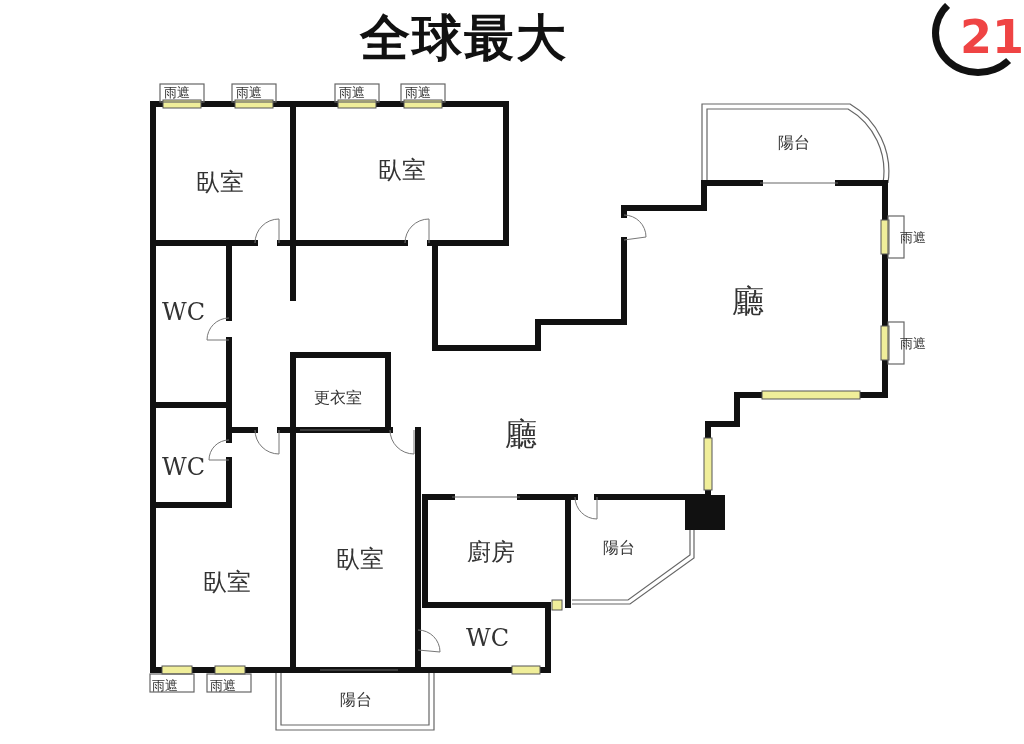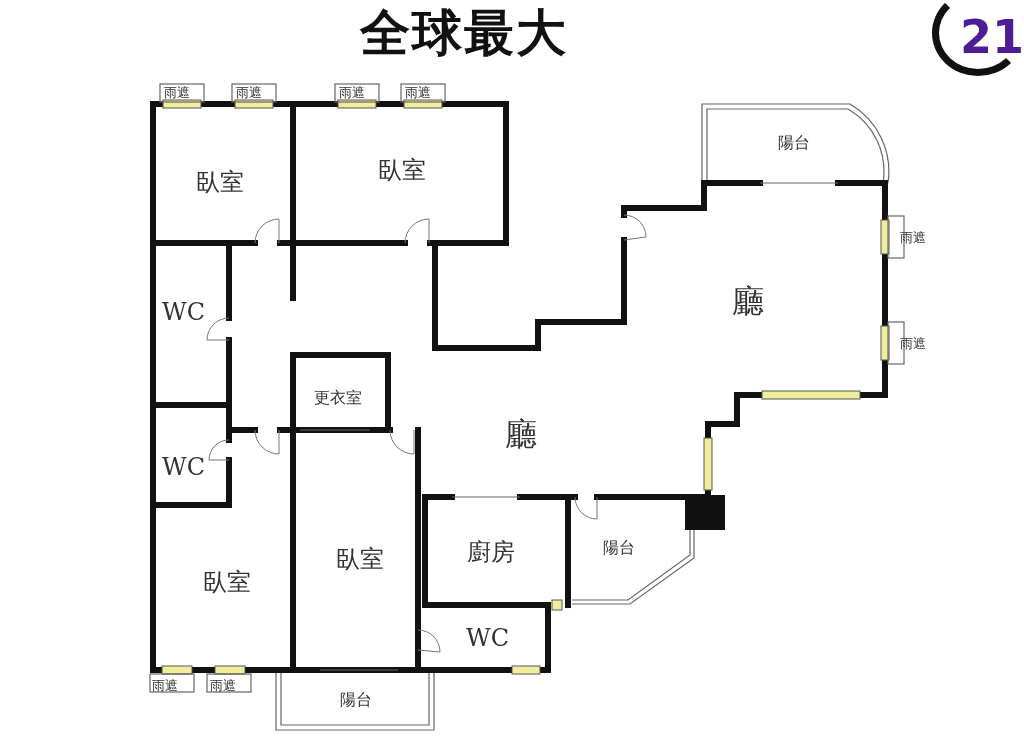--- a/index.html
+++ b/index.html
@@ -1,22 +1,22 @@
 <!DOCTYPE html>
 <html><head>
   <meta charset="utf-8">
   <style>
     html, body { margin: 0; padding: 0; background: #ffffff; }
     body { width: 1024px; height: 744px; position: relative; overflow: hidden; font-family: "DejaVu Sans", sans-serif; }
-    .banner { position: absolute; top: 0; left: 360px; height: 76px; display: flex; align-items: flex-start; }
+    .banner { position: absolute; top: 0; left: 360px; height: 76px; display: flex; align-items: center; }
     .banner-text { font-size: 50px; font-weight: bold; color: #111; letter-spacing: 2px; white-space: nowrap; }
     .banner-gap { display: inline-block; width: 26px; }
     .logo { position: absolute; left: 930px; top: 0; width: 100px; height: 82px; }
     .logo-ring { position: absolute; left: 2px; top: -10px; width: 92px; height: 86px; border: 7px solid #111; border-radius: 50%; box-sizing: border-box; border-right-color: transparent; border-top-color: transparent; }
-    .logo-num { position: absolute; left: 30px; top: 10px; font-size: 46px; font-weight: bold; color: #4c1d95; font-family: "DejaVu Sans", sans-serif; }
+    .logo-num { position: absolute; left: 30px; top: 10px; font-size: 46px; font-weight: bold; color: #ef4444; font-family: "DejaVu Sans", sans-serif; }
     svg.plan { position: absolute; left: 0; top: 0; }
     .room-label { font-family: "DejaVu Serif", serif; fill: #333; }
     .wall { stroke: #111; stroke-width: 6; fill: none; stroke-linecap: square; }
     .thin { stroke: #666; stroke-width: 1.2; fill: none; }
     .win { fill: #f0ee9a; stroke: #555; stroke-width: 1; }
     .door { stroke: #777; stroke-width: 1; fill: none; }
   </style>
 </head>
 <body>
 

